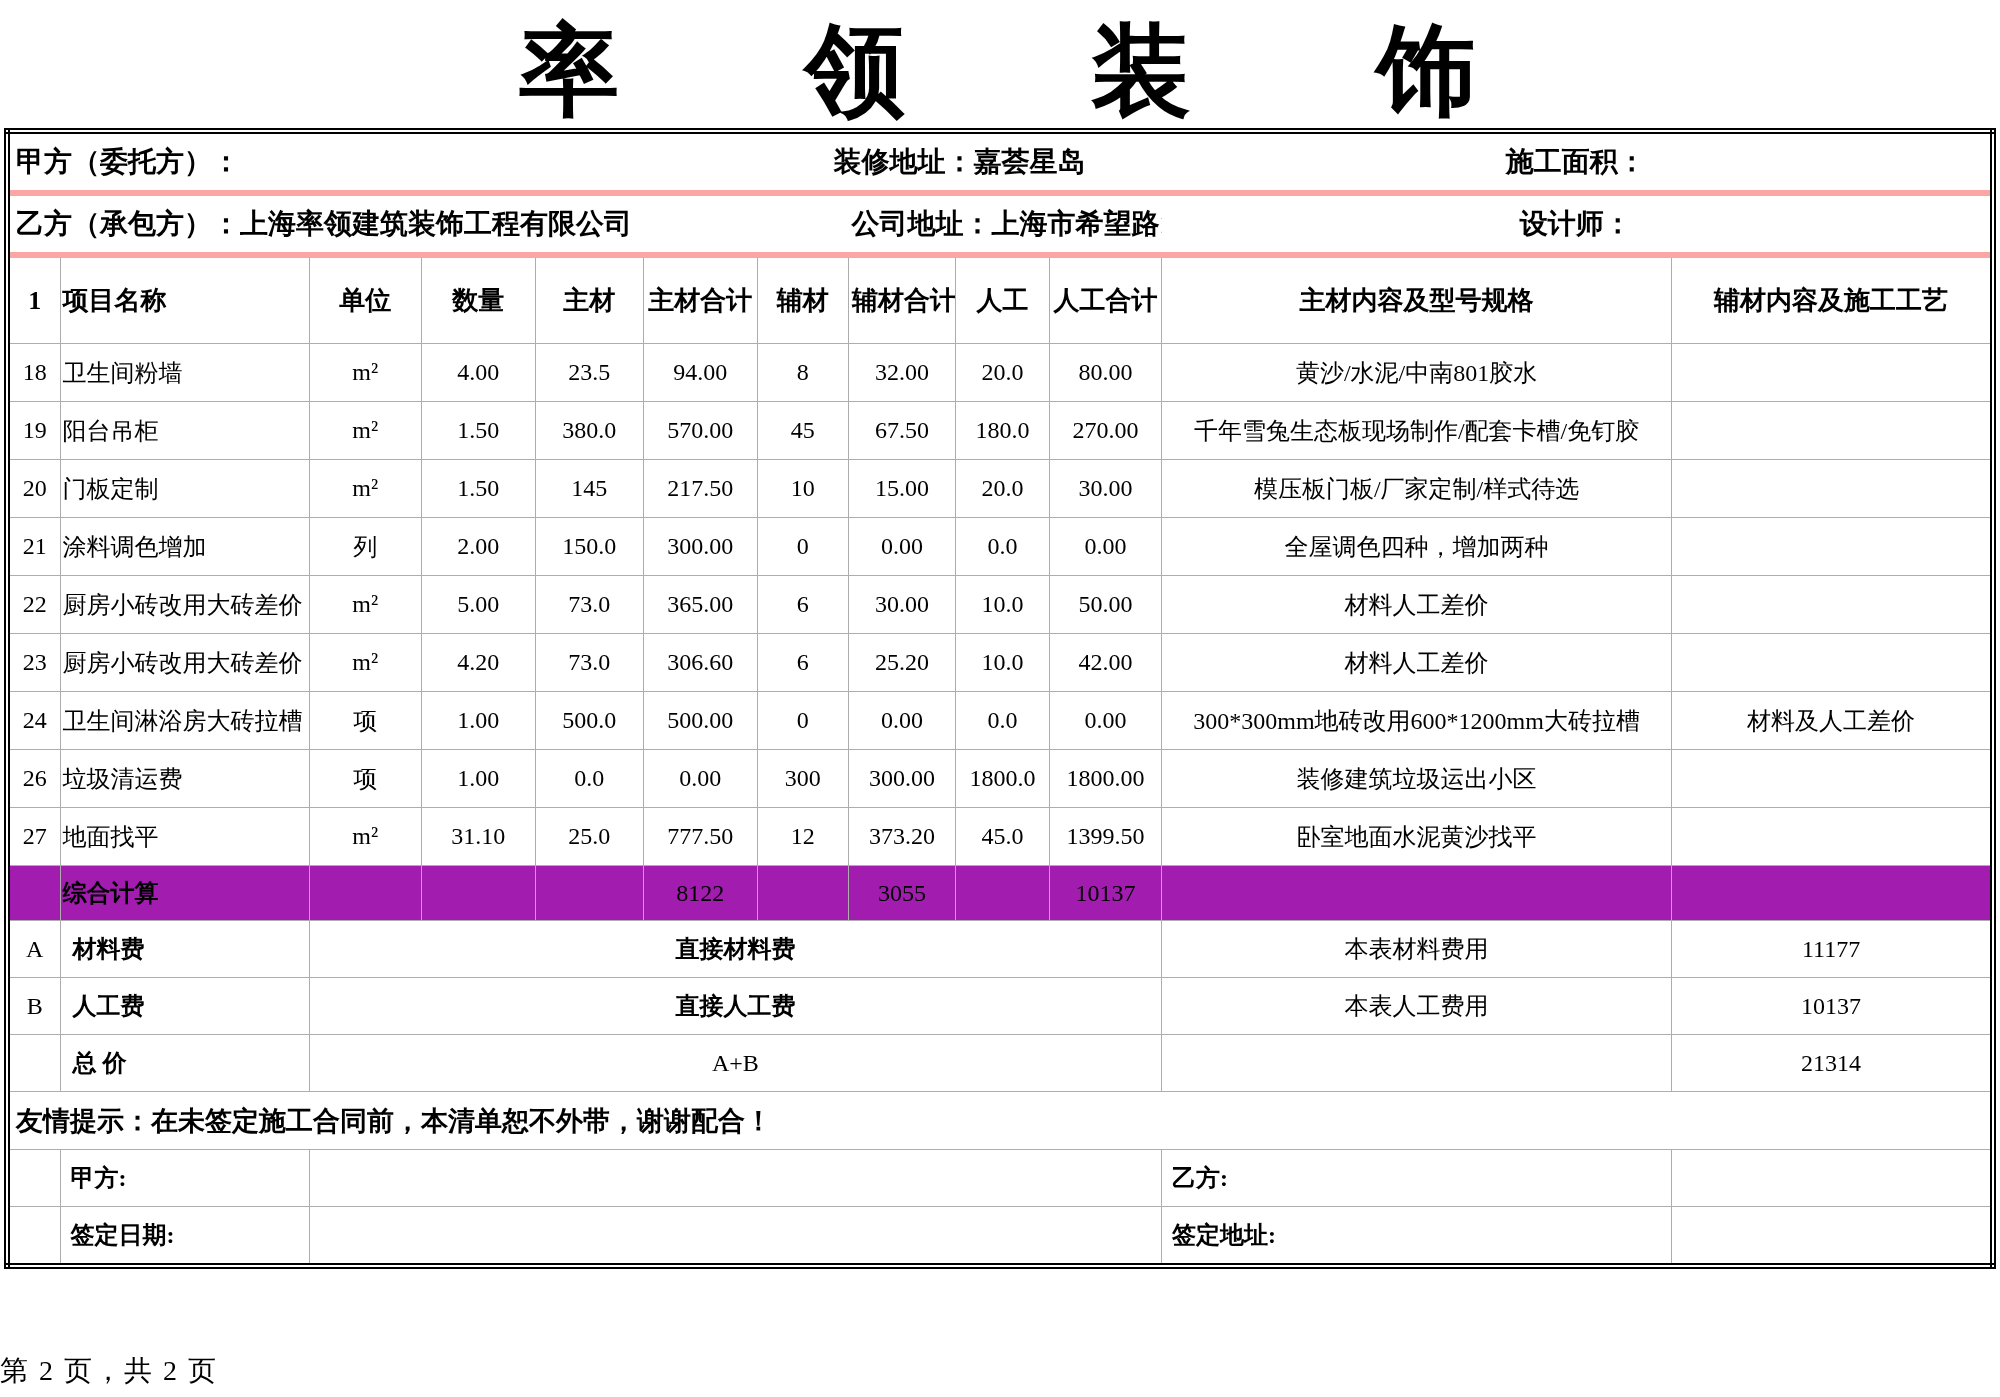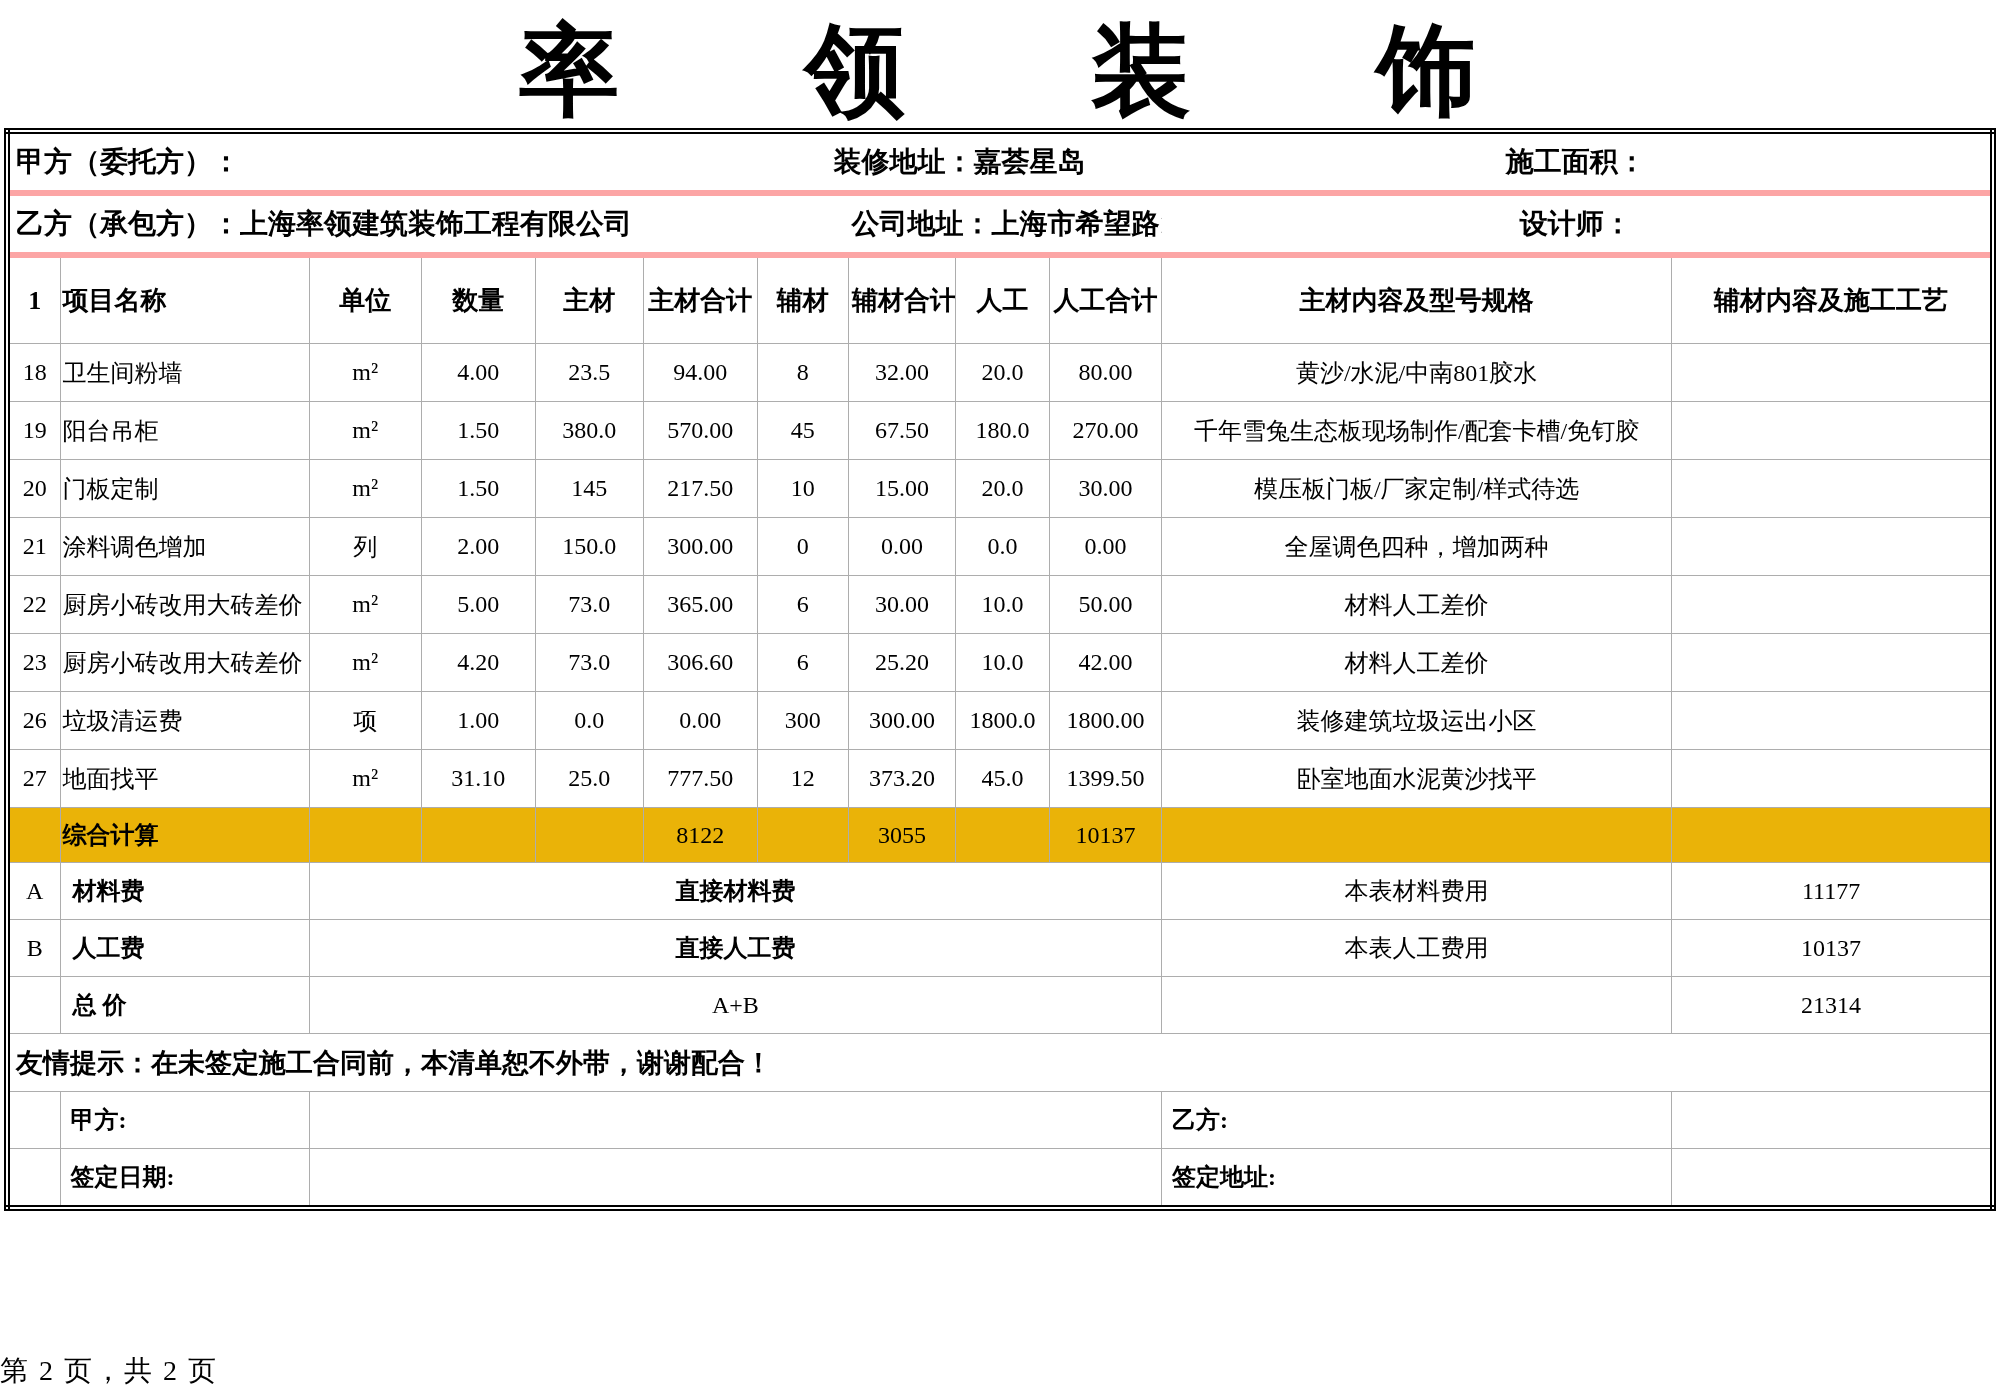--- a/index.html
+++ b/index.html
@@ -28,21 +28,21 @@
   }
   tr.info td{
     border-left:none;border-right:none;border-top:none;
     border-bottom:6px solid #fca5a5;
     font-weight:bold;font-size:28px;height:56px;
   }
   tr.info td.left{text-align:left;padding-left:6px;}
   tr.head td{font-weight:bold;font-size:26px;height:85px;}
   tr.data td{height:57px;}
   td.name{text-align:left;padding-left:2px;}
-  tr.summary td{background:#eab308;height:54px;}
+  tr.summary td{background:#a21caf;height:54px;}
   tr.summary td.name{font-weight:bold;}
   tr.cost td{height:56px;}
   tr.cost td.name{font-weight:bold;text-align:left;padding-left:12px;}
   td.bold{font-weight:bold;}
   tr.notice td{
     height:57px;text-align:left;font-weight:bold;font-size:27px;padding-left:6px;
   }
   tr.sig td{height:56px;}
   tr.sig td.slabel{text-align:left;padding-left:10px;font-weight:bold;}
   .footer{
@@ -176,20 +176,34 @@
     <td>73.0</td>
     <td>306.60</td>
     <td>6</td>
     <td>25.20</td>
     <td>10.0</td>
     <td>42.00</td>
     <td>材料人工差价</td>
     <td></td>
   </tr>
   <tr class="data">
+    <td>24</td>
+    <td class="name">卫生间淋浴房大砖拉槽</td>
+    <td>项</td>
+    <td>1.00</td>
+    <td>500.0</td>
+    <td>500.00</td>
+    <td>0</td>
+    <td>0.00</td>
+    <td>0.0</td>
+    <td>0.00</td>
+    <td>300*300mm地砖改用600*1200mm大砖拉槽</td>
+    <td>材料及人工差价</td>
+  </tr>
+  <tr class="data">
     <td>26</td>
     <td class="name">垃圾清运费</td>
     <td>项</td>
     <td>1.00</td>
     <td>0.0</td>
     <td>0.00</td>
     <td>300</td>
     <td>300.00</td>
     <td>1800.0</td>
     <td>1800.00</td>

